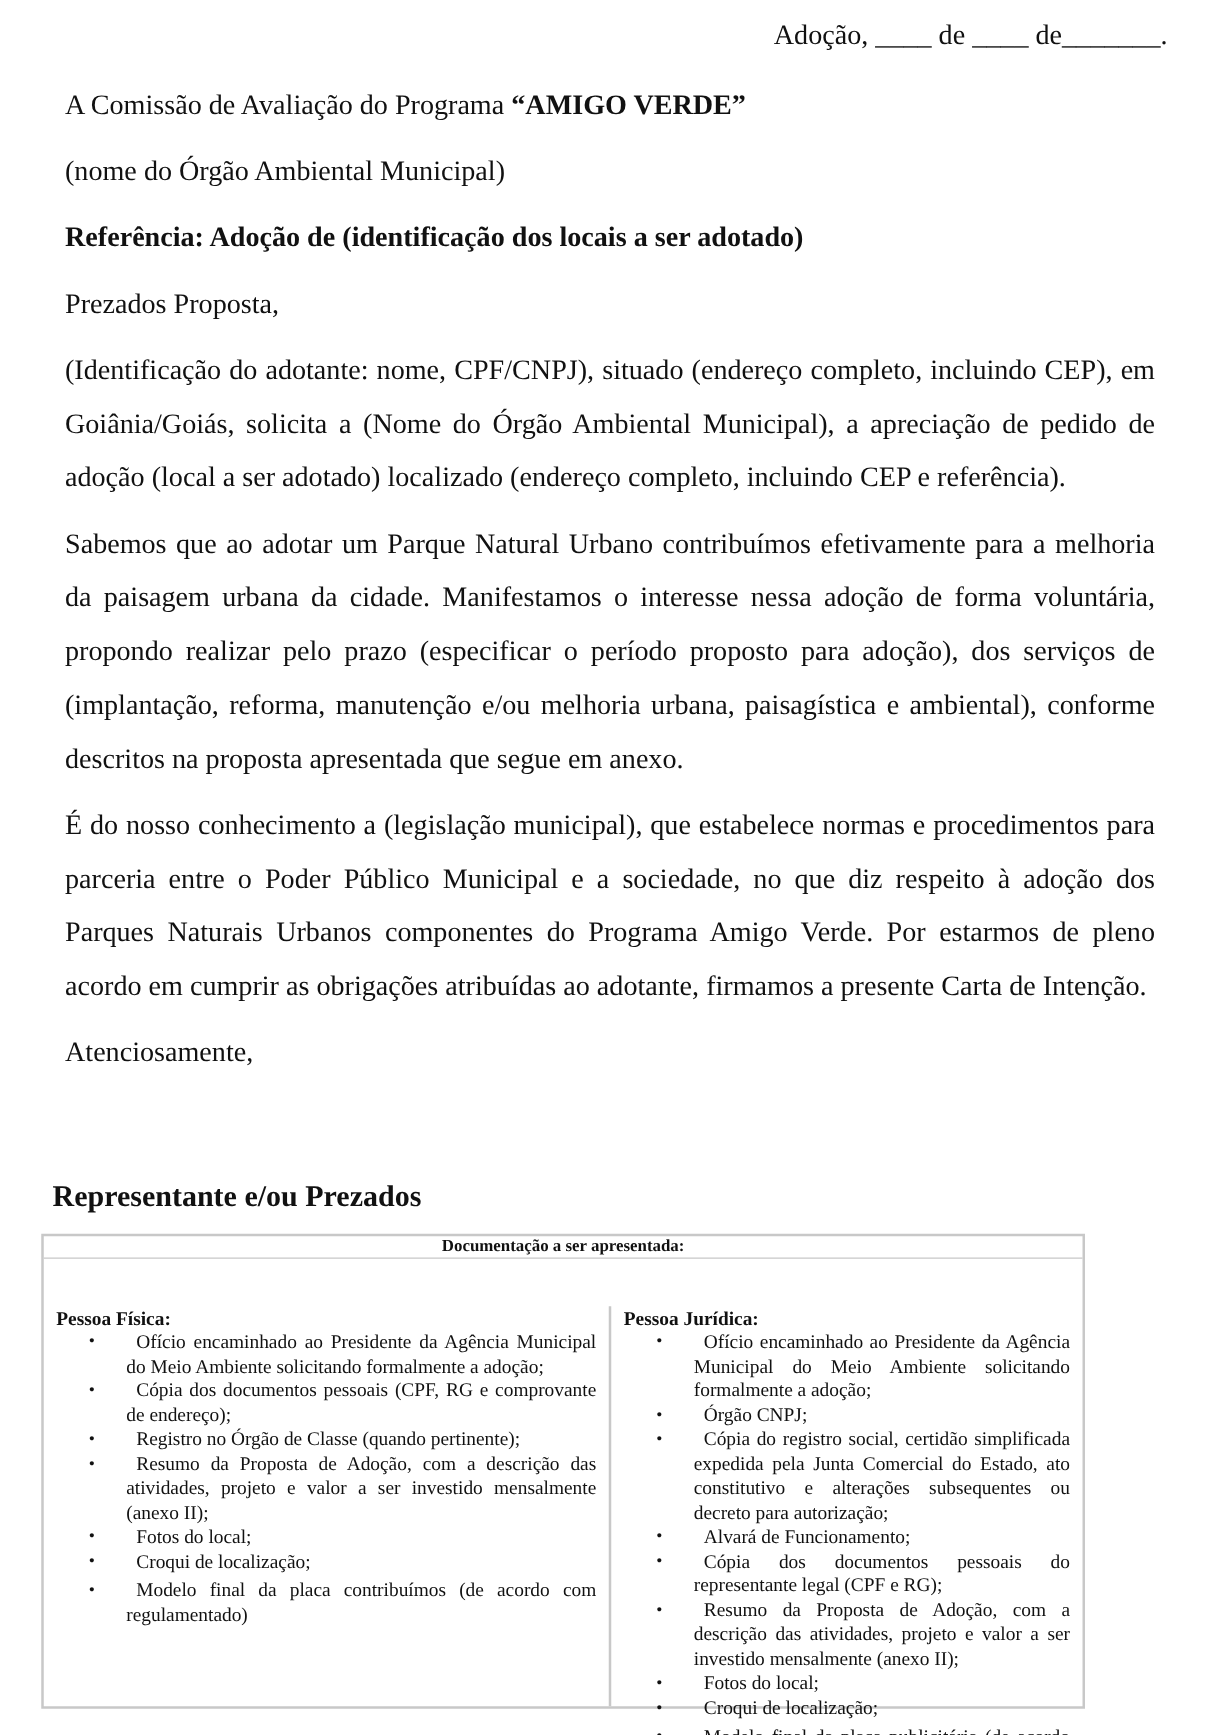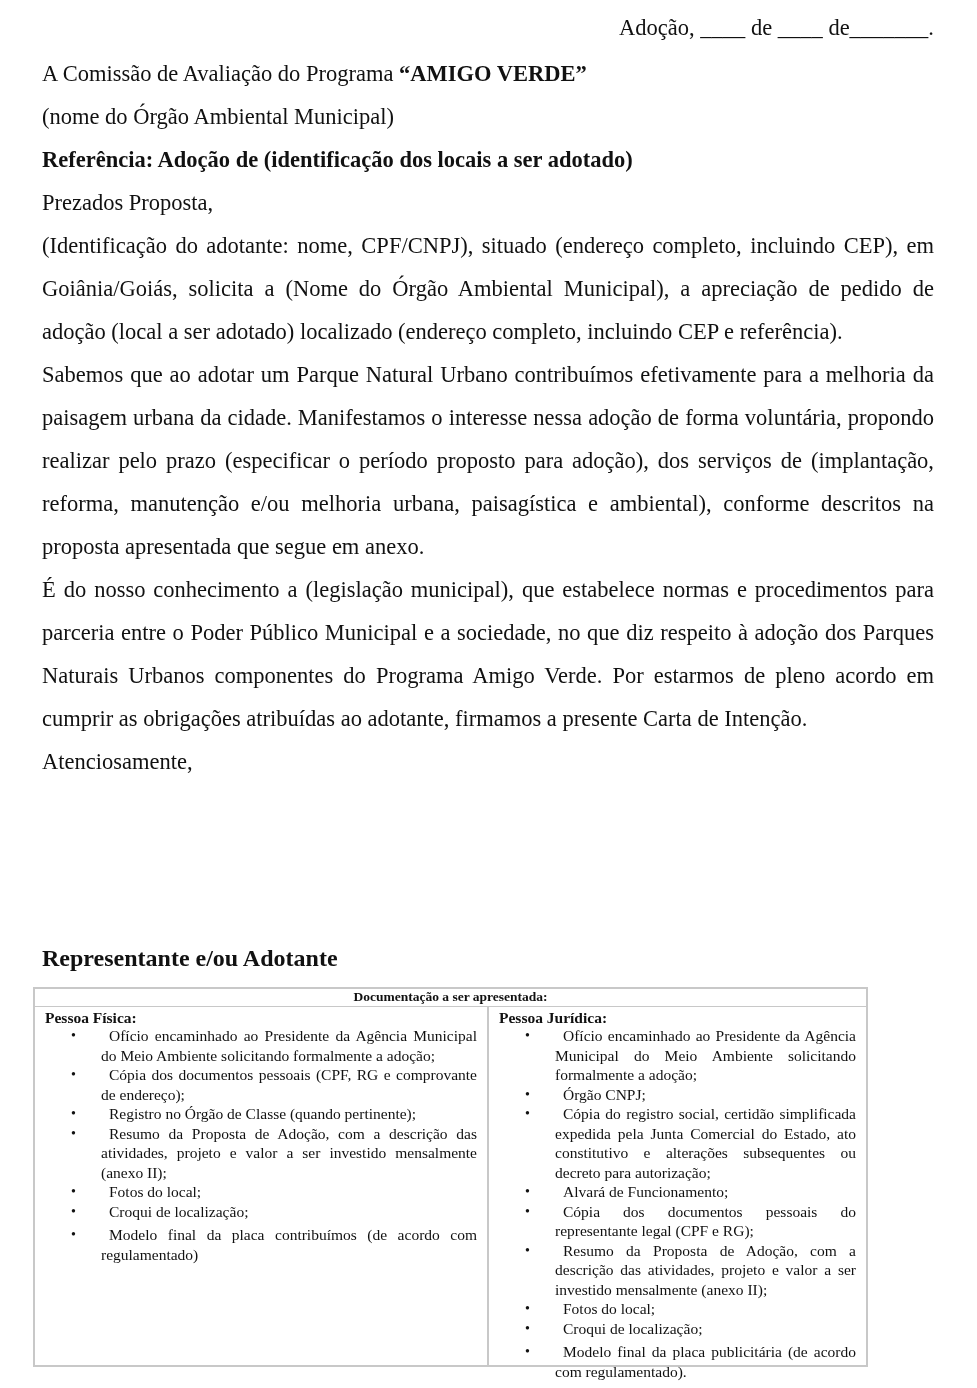--- a/index.html
+++ b/index.html
@@ -10,37 +10,37 @@
   }
   .page { position: absolute; left: 0; top: 0; width: 977px; height: 1388px; }
   .date-line {
     position: absolute; top: 12px; right: 43px;
     font-size: 22.5px; line-height: 32px; white-space: nowrap;
   }
   .body-block {
     position: absolute; left: 42px; top: 52px; width: 892px;
     font-size: 22.5px; line-height: 43px;
   }
-  .body-block p { margin: 0; }
+  .body-block p { margin: 10px; }
   .justify { text-align: justify; text-align-last: left; }
   .bold { font-weight: bold; }
   .signature {
     position: absolute; left: 42px; top: 940px;
     font-size: 24px; font-weight: bold; line-height: 36px;
   }
   .doc-table {
     position: absolute; left: 33px; top: 987px; width: 835px; height: 380px;
     border: 2px solid #c8c8c8; box-sizing: border-box;
   }
   .doc-table .tbl-title {
     text-align: center; font-weight: bold; font-size: 13.5px; line-height: 16px;
     border-bottom: 1px solid #c8c8c8; height: 17px;
   }
   .doc-table .cols { display: flex; height: calc(100% - 18px); }
-  .doc-table .col { box-sizing: border-box; padding: 2px 10px 0 10px; }
+  .doc-table .col { box-sizing: border-box; padding: 2px 10px 0 10px; margin-top: 38px; }
   .doc-table .col.left { width: 454px; border-right: 2px solid #c8c8c8; }
   .doc-table .col.right { flex: 1; }
   .col-head { font-weight: bold; font-size: 15.5px; line-height: 17px; }
   ul.items { list-style: none; margin: 0; padding: 0; }
   ul.items li {
     position: relative; padding-left: 56px; padding-right: 0;
     font-size: 15.5px; line-height: 19.5px; text-align: justify; text-align-last: left;
   }
   ul.items li .bullet {
     position: absolute; left: 26px; top: 0; font-size: 14px;
@@ -60,21 +60,21 @@
     <p><span>A Comissão de Avaliação do Programa </span><span class="bold">“AMIGO VERDE”</span></p>
     <p>(nome do Órgão Ambiental Municipal)</p>
     <p class="bold">Referência: Adoção de (identificação dos locais a ser adotado)</p>
     <p>Prezados Proposta,</p>
     <p class="justify">(Identificação do adotante: nome, CPF/CNPJ), situado (endereço completo, incluindo CEP), em Goiânia/Goiás, solicita a (Nome do Órgão Ambiental Municipal), a apreciação de pedido de adoção (local a ser adotado) localizado (endereço completo, incluindo CEP e referência).</p>
     <p class="justify">Sabemos que ao adotar um Parque Natural Urbano contribuímos efetivamente para a melhoria da paisagem urbana da cidade. Manifestamos o interesse nessa adoção de forma voluntária, propondo realizar pelo prazo (especificar o período proposto para adoção), dos serviços de (implantação, reforma, manutenção e/ou melhoria urbana, paisagística e ambiental), conforme descritos na proposta apresentada que segue em anexo.</p>
     <p class="justify">É do nosso conhecimento a (legislação municipal), que estabelece normas e procedimentos para parceria entre o Poder Público Municipal e a sociedade, no que diz respeito à adoção dos Parques Naturais Urbanos componentes do Programa Amigo Verde. Por estarmos de pleno acordo em cumprir as obrigações atribuídas ao adotante, firmamos a presente Carta de Intenção.</p>
     <p>Atenciosamente,</p>
   </div>
 
-  <div class="signature">Representante e/ou Adotante</div>
+  <div class="signature">Representante e/ou Prezados</div>
 
   <div class="doc-table">
     <div class="tbl-title">Documentação a ser apresentada:</div>
     <div class="cols">
       <div class="col left">
         <div class="col-head">Pessoa Física:</div>
         <ul class="items">
           <li><span class="bullet">•</span><span class="lead"></span><span class="txt">Ofício encaminhado ao Presidente da Agência Municipal do Meio Ambiente solicitando formalmente a adoção;</span></li>
           <li><span class="bullet">•</span><span class="lead"></span><span class="txt">Cópia dos documentos pessoais (CPF, RG e comprovante de endereço);</span></li>
           <li><span class="bullet">•</span><span class="lead"></span><span class="txt">Registro no Órgão de Classe (quando pertinente);</span></li>

